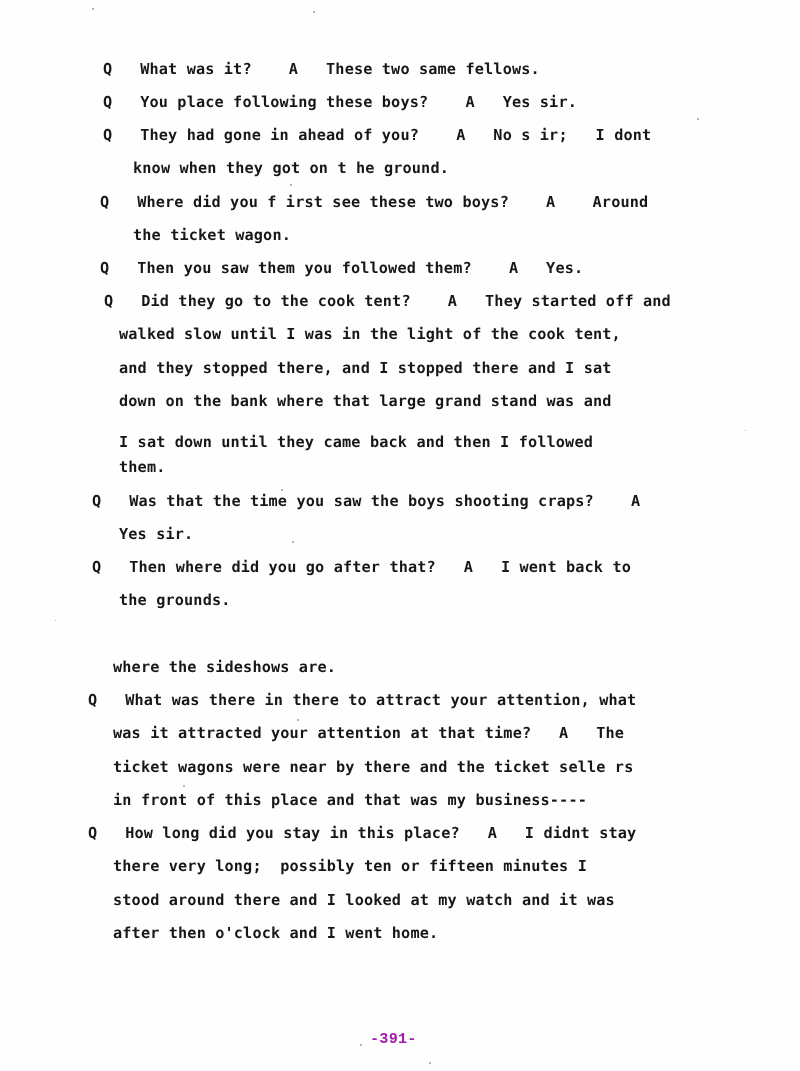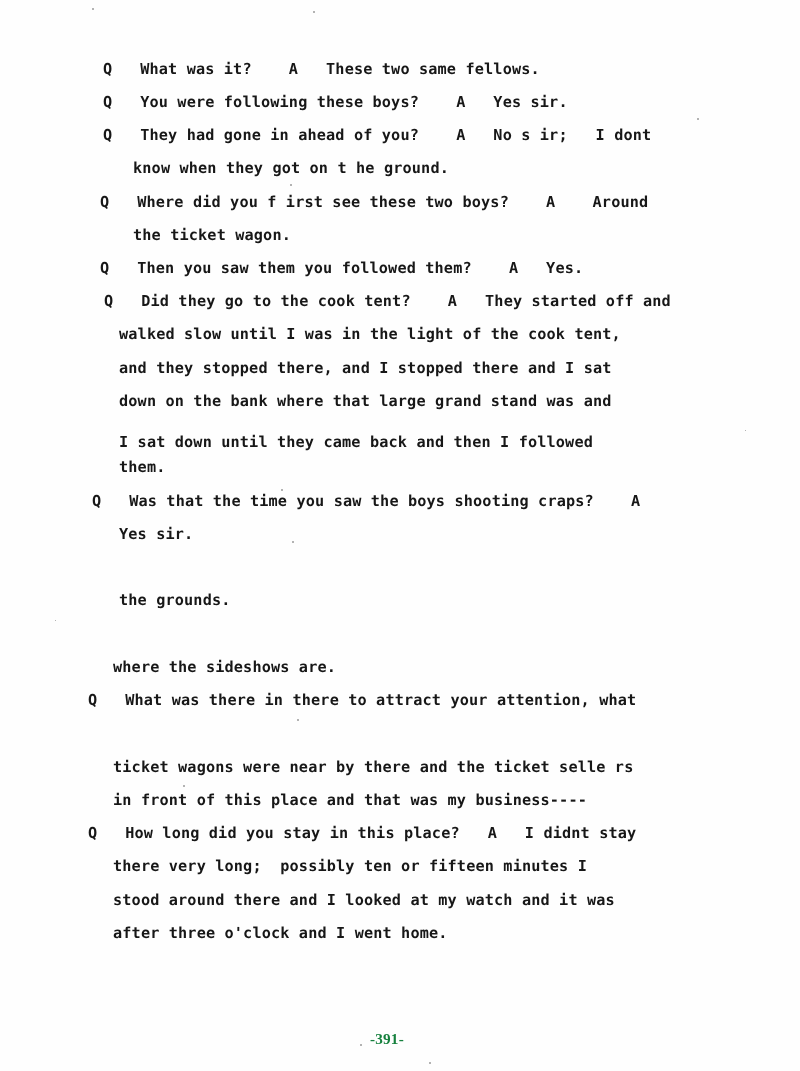--- a/index.html
+++ b/index.html
@@ -30,62 +30,64 @@
     letter-spacing: 0.15px;
     font-weight: 700;
     color: #171717;
     line-height: 1;
     -webkit-font-smoothing: none;
     text-rendering: geometricPrecision;
   }
   .pagenum {
     position: absolute;
     white-space: pre;
-    font-family: Liberation Serif, serif;
+    font-family: Liberation Mono, monospace;
     font-size: 15.2px;
     font-weight: 700;
-    color: #15803d;
+    color: #a21caf;
     letter-spacing: 0.2px;
   }
   .speck {
     position: absolute;
     background: #4a4a4a;
     border-radius: 50%;
     opacity: 0.55;
   }
 </style>
 </head>
 <body>
 
 <div class="page">
   <div class="typed-block" id="typed-block">
       <div class="line" style="left: 103px; top: 62px;">Q   What was it?    A   These two same fellows.</div>
-      <div class="line" style="left: 103px; top: 95px;">Q   You were following these boys?    A   Yes sir.</div>
+      <div class="line" style="left: 103px; top: 95px;">Q   You place following these boys?    A   Yes sir.</div>
       <div class="line" style="left: 103px; top: 128px;">Q   They had gone in ahead of you?    A   No s ir;   I dont</div>
       <div class="line" style="left: 133px; top: 161px;">know when they got on t he ground.</div>
       <div class="line" style="left: 100px; top: 195px;">Q   Where did you f irst see these two boys?    A    Around</div>
       <div class="line" style="left: 133px; top: 228px;">the ticket wagon.</div>
       <div class="line" style="left: 100px; top: 261px;">Q   Then you saw them you followed them?    A   Yes.</div>
       <div class="line" style="left: 104px; top: 294px;">Q   Did they go to the cook tent?    A   They started off and</div>
       <div class="line" style="left: 119px; top: 327px;">walked slow until I was in the light of the cook tent,</div>
       <div class="line" style="left: 119px; top: 361px;">and they stopped there, and I stopped there and I sat</div>
       <div class="line" style="left: 119px; top: 394px;">down on the bank where that large grand stand was and</div>
       <div class="line" style="left: 119px; top: 435px;">I sat down until they came back and then I followed</div>
       <div class="line" style="left: 119px; top: 460px;">them.</div>
       <div class="line" style="left: 92px; top: 494px;">Q   Was that the time you saw the boys shooting craps?    A</div>
       <div class="line" style="left: 119px; top: 527px;">Yes sir.</div>
+      <div class="line" style="left: 92px; top: 560px;">Q   Then where did you go after that?   A   I went back to</div>
       <div class="line" style="left: 119px; top: 593px;">the grounds.</div>
       <div class="line" style="left: 113px; top: 660px;">where the sideshows are.</div>
       <div class="line" style="left: 88px; top: 693px;">Q   What was there in there to attract your attention, what</div>
+      <div class="line" style="left: 113px; top: 726px;">was it attracted your attention at that time?   A   The</div>
       <div class="line" style="left: 113px; top: 760px;">ticket wagons were near by there and the ticket selle rs</div>
       <div class="line" style="left: 113px; top: 793px;">in front of this place and that was my business----</div>
       <div class="line" style="left: 88px; top: 826px;">Q   How long did you stay in this place?   A   I didnt stay</div>
       <div class="line" style="left: 113px; top: 893px;">stood around there and I looked at my watch and it was</div>
       <div class="line" style="left: 113px; top: 859px;">there very long;  possibly ten or fifteen minutes I</div>
-      <div class="line" style="left: 113px; top: 926px;">after three o'clock and I went home.</div>
+      <div class="line" style="left: 113px; top: 926px;">after then o'clock and I went home.</div>
     </div>
   <div class="pagenum" id="page-number" style="left: 370px; top: 1030px;">-391-</div>
   <div id="speck-layer">
       <div class="speck" style="left: 92px; top: 8px; width: 2px; height: 2px;"></div>
       <div class="speck" style="left: 313px; top: 11px; width: 2px; height: 2px;"></div>
       <div class="speck" style="left: 697px; top: 118px; width: 2px; height: 2px;"></div>
       <div class="speck" style="left: 290px; top: 184px; width: 2px; height: 2px;"></div>
       <div class="speck" style="left: 281px; top: 489px; width: 2px; height: 2px;"></div>
       <div class="speck" style="left: 292px; top: 541px; width: 2px; height: 2px;"></div>
       <div class="speck" style="left: 297px; top: 719px; width: 2px; height: 2px;"></div>

